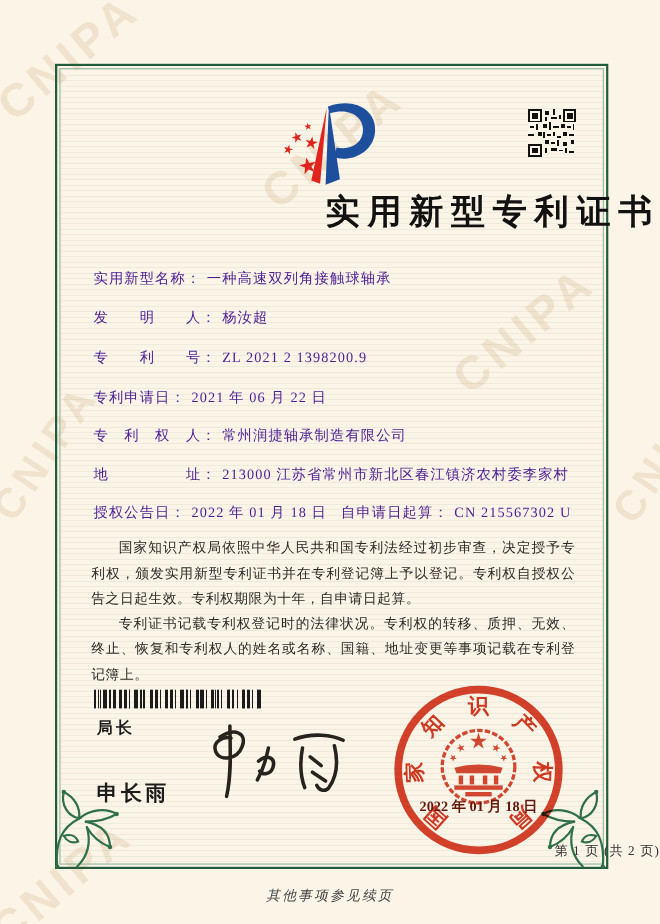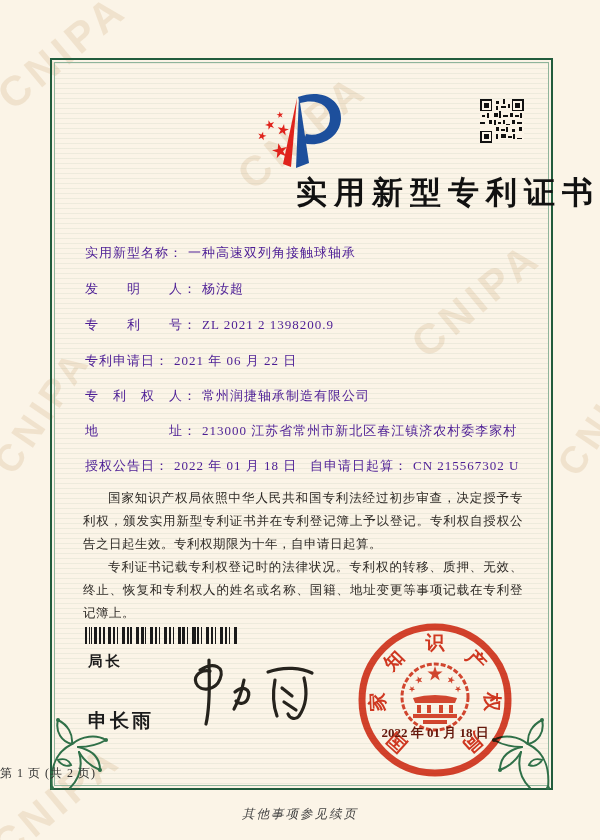--- a/index.html
+++ b/index.html
@@ -35,21 +35,21 @@
   .issuer-name{position:absolute;left:88px;top:708px;font-family:"Liberation Sans","DejaVu Sans",sans-serif;
      font-weight:700;font-size:19px;color:#1c1c1c;letter-spacing:3px;}
   .signature{position:absolute;left:178px;top:656px;width:150px;height:80px;}
   .seal{position:absolute;left:355px;top:620px;width:160px;height:160px;mix-blend-mode:multiply;}
   .seal svg{position:absolute;inset:0;}
   .seal-char{position:absolute;left:50%;top:50%;width:22px;height:22px;margin:-11px;
      text-align:center;line-height:22px;font-weight:700;font-size:19px;color:#d53a24;
      transform-origin:center;}
   .seal-date{position:absolute;left:0;top:104px;width:100%;text-align:center;
      font-weight:700;font-size:13px;color:#68190d;letter-spacing:0;}
-  .page-info{position:absolute;left:0;top:765px;width:100%;text-align:left;
+  .page-info{position:absolute;left:0;top:765px;width:100%;text-align:right;
      font-size:12px;color:#333;letter-spacing:1px;}
   .footer-note{position:absolute;left:0;top:806px;width:100%;text-align:center;
      font-size:12.5px;color:#444;letter-spacing:2px;font-style:italic;}
   .flourish{position:absolute;width:72px;height:76px;}
   .flourish.bl{left:46px;top:714px;}
   .flourish.br{left:482px;top:714px;transform:scaleX(-1);}
 </style>
 </head>
 <body>
 

